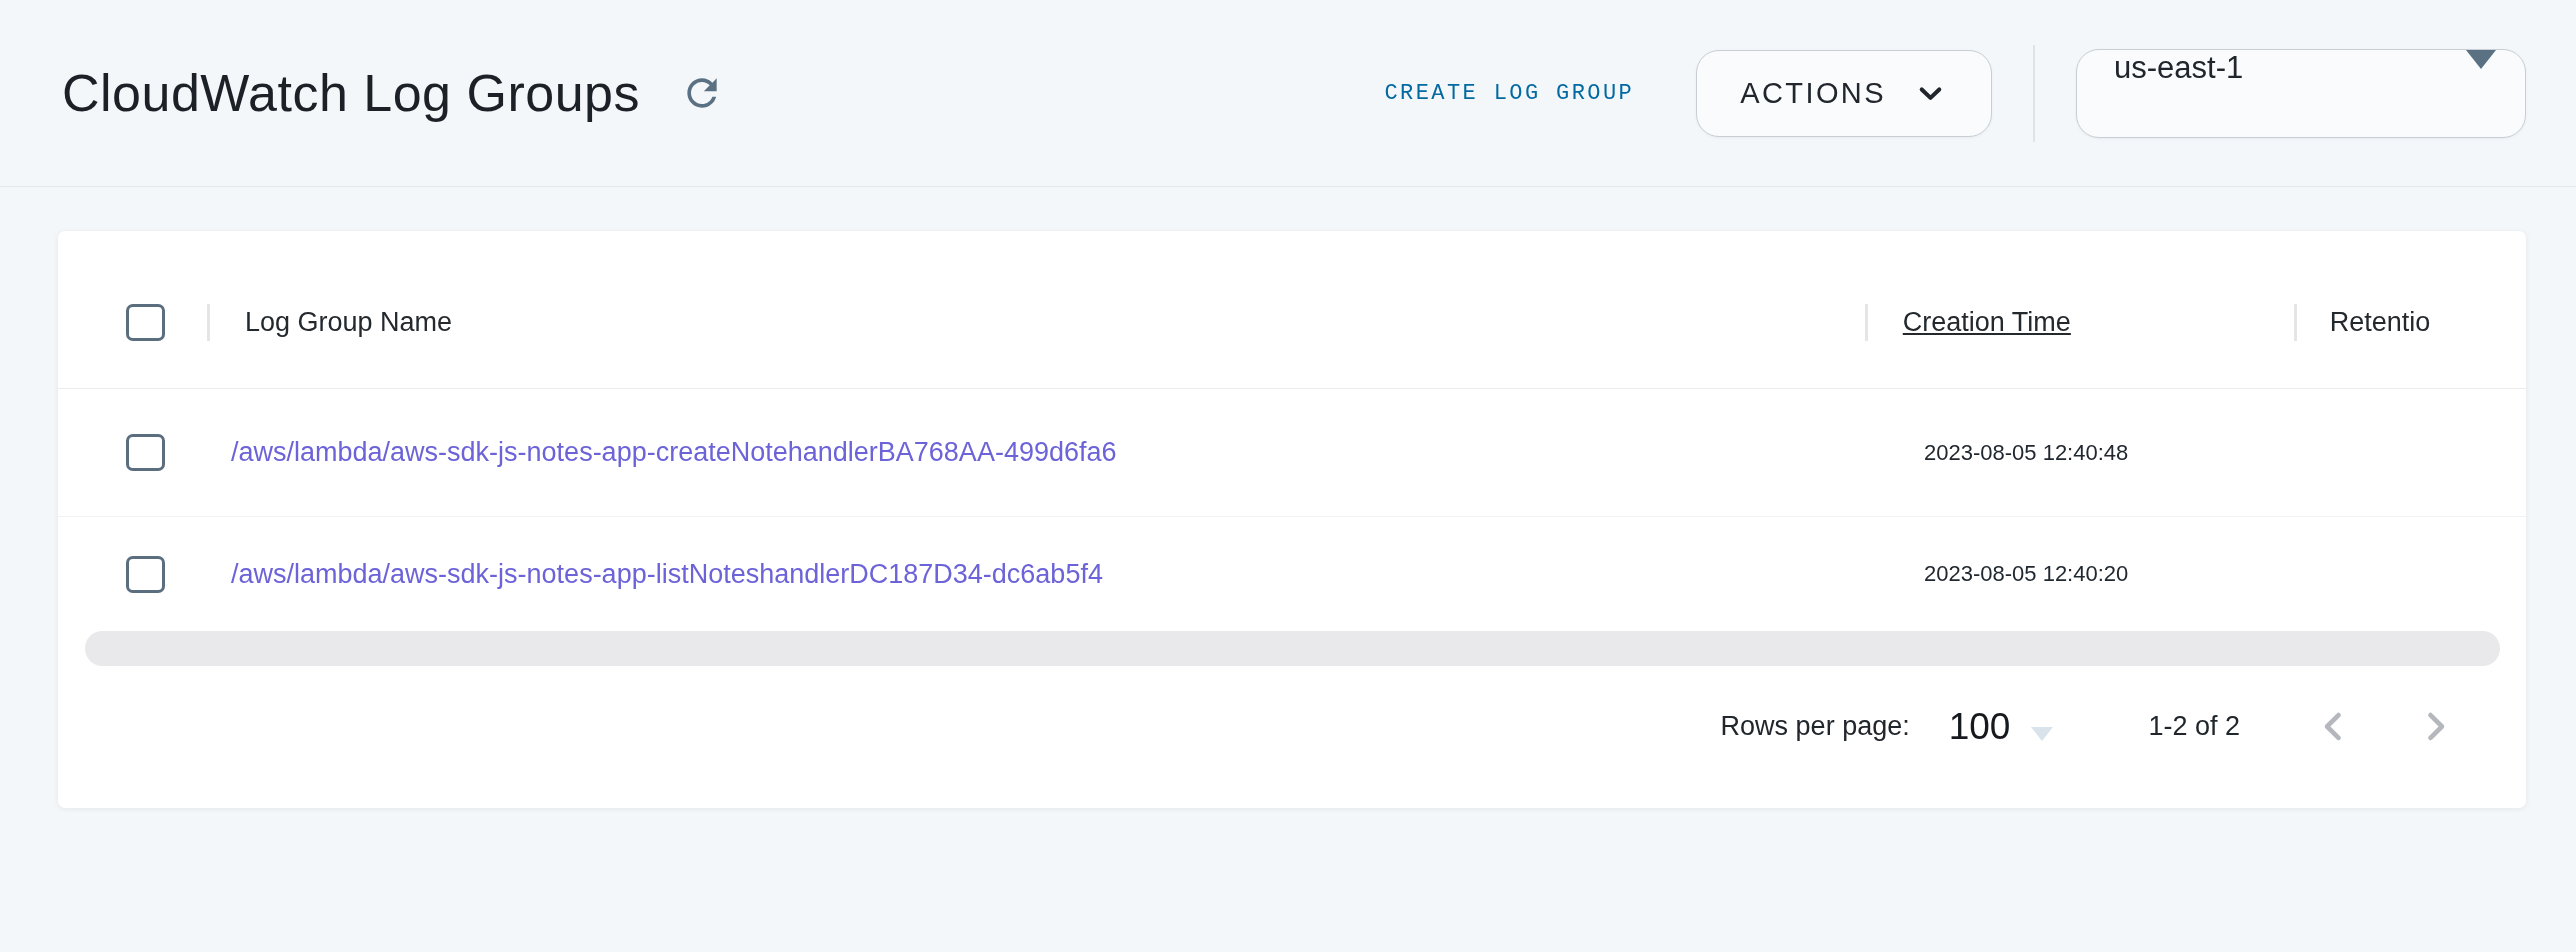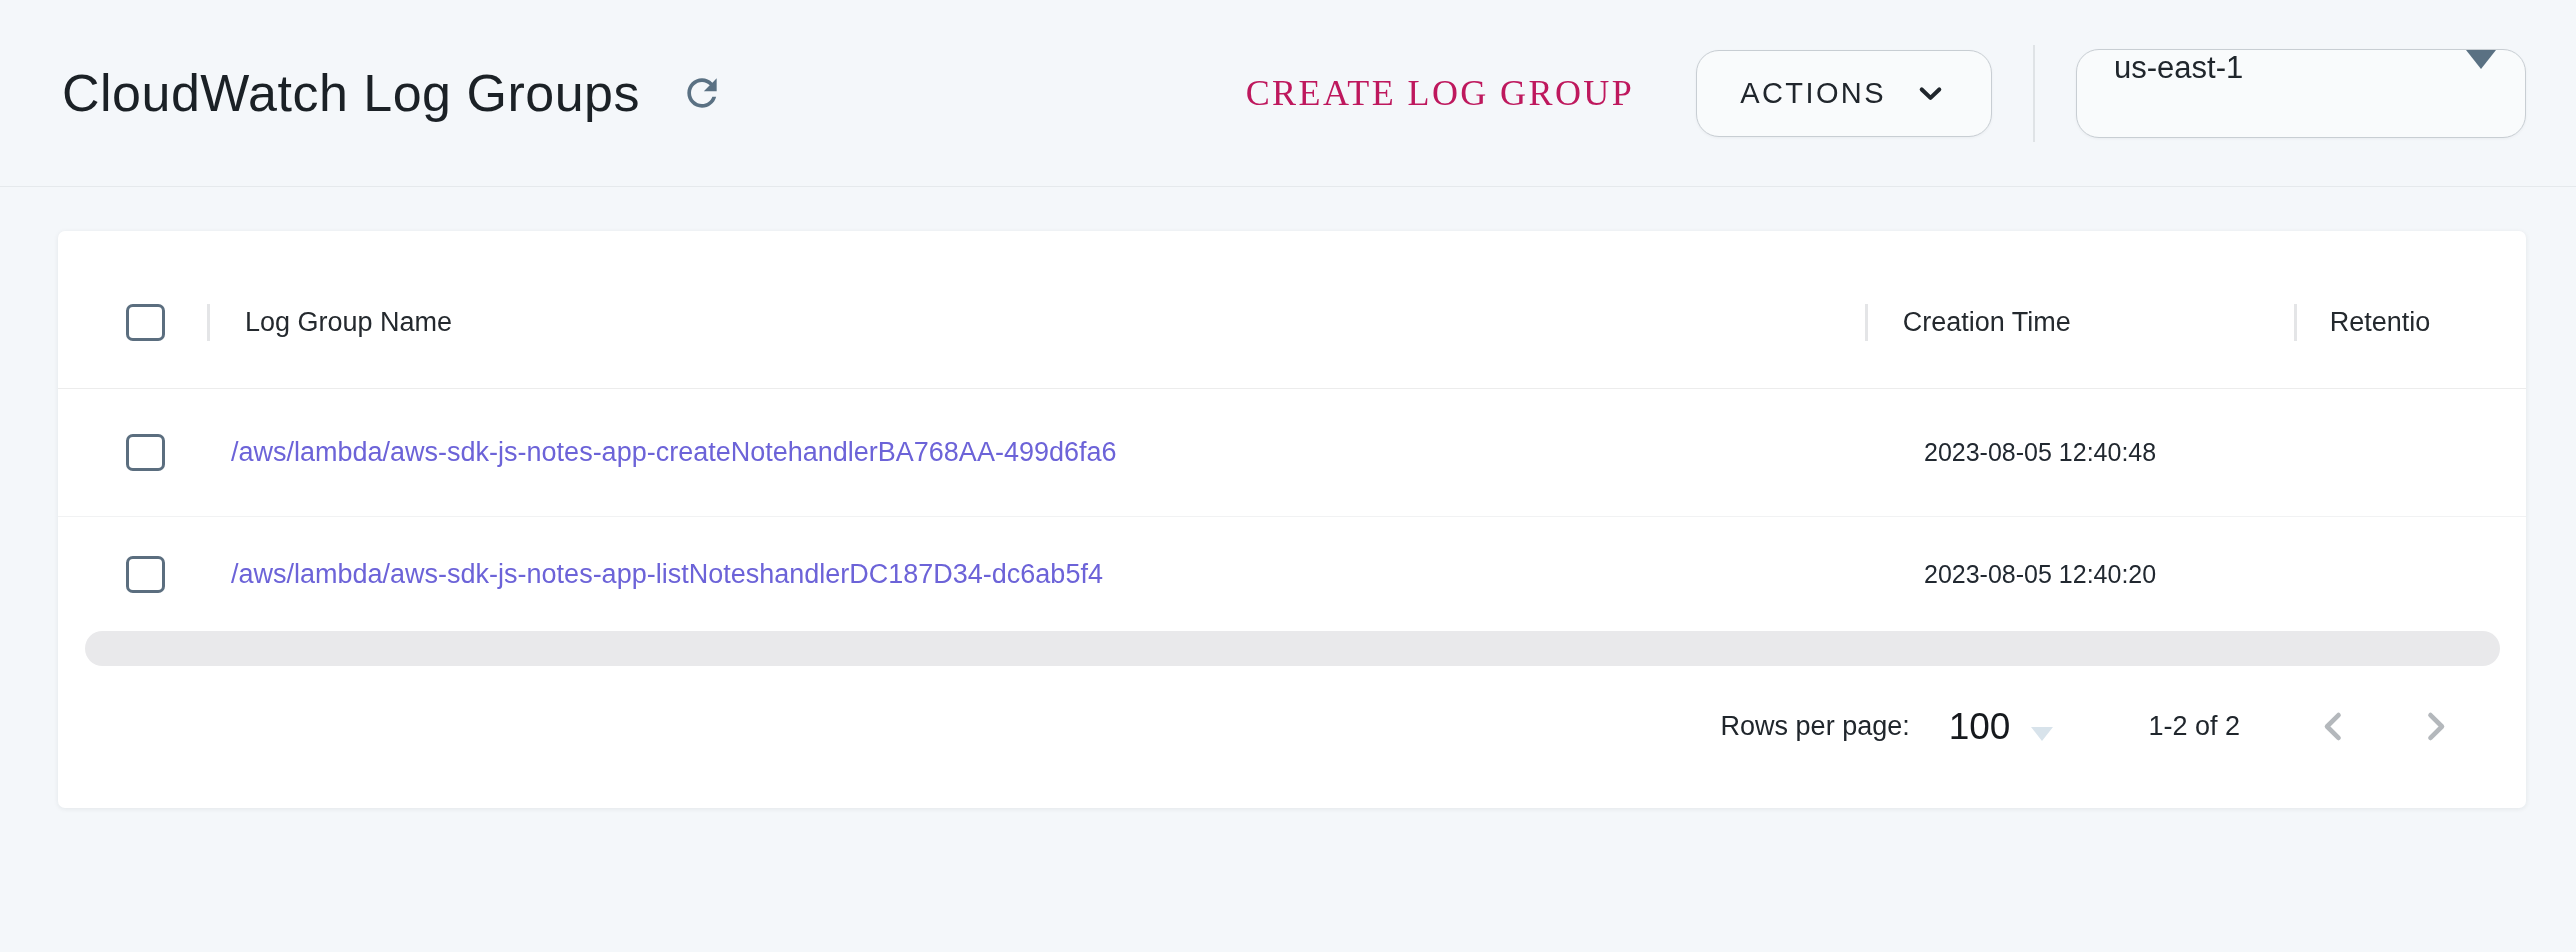--- a/index.html
+++ b/index.html
@@ -19,22 +19,22 @@
   .topbar{
     height:187px; border-bottom:1.9px solid var(--divider);
     display:flex; align-items:center; padding:0 50px 0 62px;
   }
   .page-title{font-size:52px;font-weight:400;color:#1b2126;letter-spacing:0.5px;white-space:nowrap;}
   .refresh-btn{margin-left:35px;display:flex;align-items:center;justify-content:center;
     width:54px;height:54px;border:none;background:transparent;cursor:pointer;color:var(--icon-accent);}
   .topbar-spacer{flex:1;}
   .create-btn{
     border:none;background:transparent;cursor:pointer;
-    font-family:Liberation Serif, serif;font-size:36px;font-weight:500;letter-spacing:2.4px;
-    color:#be185d;margin-right:62px;white-space:nowrap;
+    font-family:Liberation Mono, monospace;font-size:22px;font-weight:500;letter-spacing:2.4px;
+    color:#0369a1;margin-right:62px;white-space:nowrap;
   }
   .actions-btn{
     height:87px;min-width:296px;padding:0 39px;
     border:1.9px solid var(--border);border-radius:23px;background:#f9fbfc;
     display:flex;align-items:center;justify-content:center;gap:27px;
     font-family:inherit;font-size:29px;font-weight:500;letter-spacing:2.4px;color:#20262c;
     cursor:pointer;box-shadow:0 1px 2.9px rgba(30,40,50,.05);
   }
   .vdivider{width:1.9px;height:97px;background:#dfe3e6;margin:0 41px;}
   .region-select{
@@ -58,30 +58,30 @@
     border-bottom:1.9px solid var(--header-divider);white-space:nowrap;
   }
   .checkbox{
     width:39px;height:37px;border:3.9px solid var(--checkbox-border);border-radius:6.8px;
     background:transparent;cursor:pointer;flex:none;
   }
   .col-sep{width:2.9px;height:37px;background:var(--col-sep);flex:none;}
   .thead .sep1{margin-left:42px;}
   .th{font-size:27px;font-weight:500;color:#24292e;cursor:pointer;}
   .th-name{margin-left:35px;width:1620px;}
-  .th-time{margin-left:35px;width:391px;}
+  .th-time{margin-left:35px;width:391px;text-decoration:underline;}
   .th-ret{margin-left:33px;}
   .trow{
     height:128px;display:flex;align-items:center;padding-left:68px;white-space:nowrap;
   }
   .trow.bordered{border-bottom:1.9px solid var(--row-divider);}
   .trow.last{height:114px;}
   .cell-name{margin-left:66px;width:1693px;overflow:hidden;}
   .loglink{font-size:27px;color:var(--link);text-decoration:none;cursor:pointer;}
-  .cell-time{font-size:25px;color:#212830;}
+  .cell-time{font-size:22px;color:#212830;}
   .hscroll{height:43px;flex:none;}
   .hscroll-thumb{
     margin-left:27px;width:2415px;height:35px;border-radius:17.4px;
     background:var(--scrollbar-thumb);cursor:grab;
   }
   
   .pagination{
     flex:1;display:flex;align-items:center;justify-content:flex-end;
     padding:0 68px 29px 0;
   }

